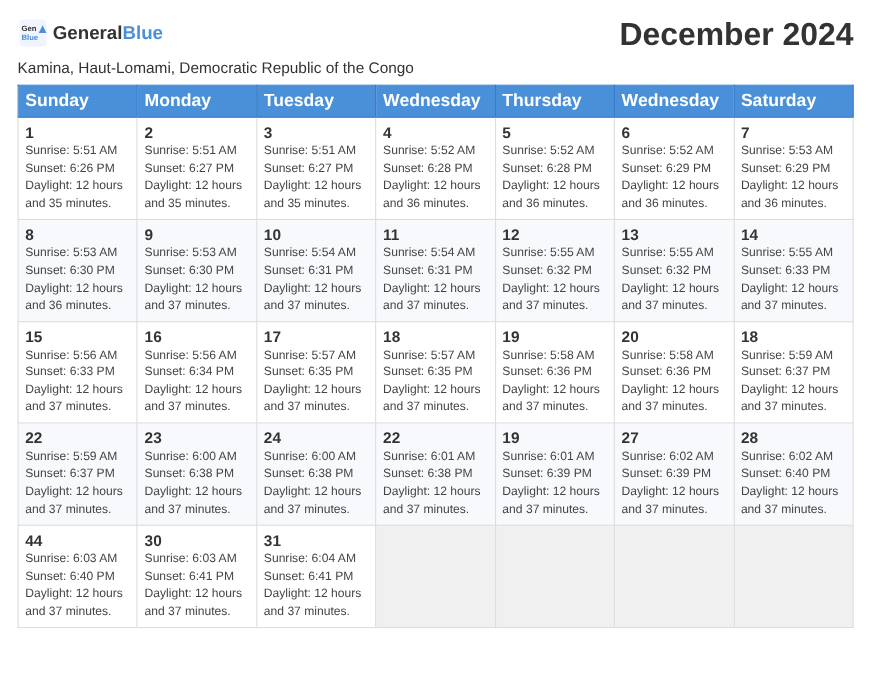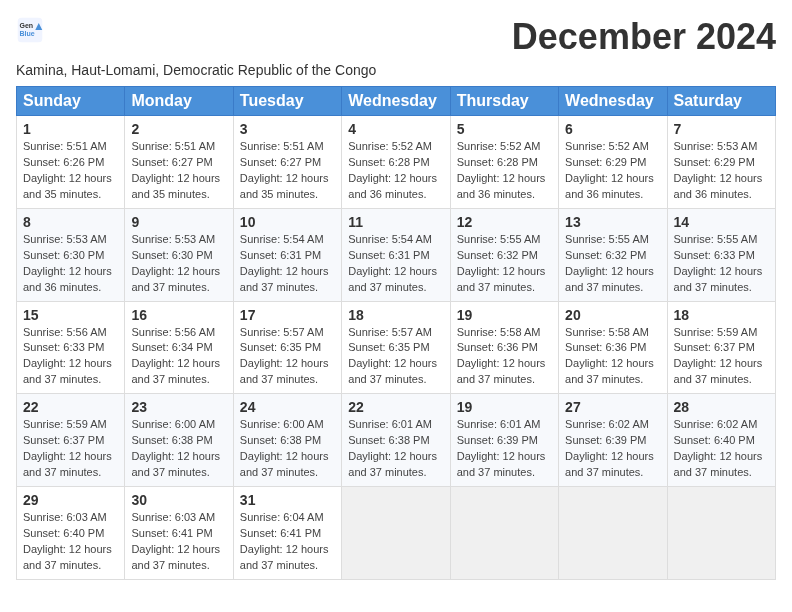--- a/index.html
+++ b/index.html
@@ -19,21 +19,21 @@
     .logo {
       display: flex;
       align-items: center;
       gap: 4px;
     }
     .logo-icon {
       width: 28px;
       height: 28px;
     }
     .month-title {
-      font-size: 36px;
+      font-size: 29px;
       font-weight: bold;
       color: #333;
       text-align: right;
     }
     .subtitle {
       text-align: left;
       font-size: 14px;
       color: #333;
       margin-bottom: 8px;
     }
@@ -82,20 +82,23 @@
 <body>
 
 <div class="header-logo">
   <div class="logo">
     <svg class="logo-icon" viewBox="0 0 32 32" xmlns="http://www.w3.org/2000/svg">
       <rect x="2" y="2" width="28" height="28" rx="4" fill="#f0f4ff"></rect>
       <text x="4" y="14" font-size="8" font-weight="bold" fill="#333" font-family="Arial">Gen</text>
       <text x="4" y="23" font-size="8" font-weight="bold" fill="#4a90d9" font-family="Arial">Blue</text>
       <polygon points="26,8 30,16 22,16" fill="#4a90d9"></polygon>
     </svg>
+    <div>
+      <span style="font-size:17px;font-weight:bold;color:#333;">General</span><span style="font-size:17px;font-weight:bold;color:#4a90d9;">Blue</span>
+    </div>
   </div>
   <div class="month-title">December 2024</div>
 </div>
 
 <div class="subtitle">Kamina, Haut-Lomami, Democratic Republic of the Congo</div>
 
 <table class="calendar-table">
   <thead>
     <tr>
     <th>Sunday</th>
@@ -138,21 +141,21 @@
       <tr>
         <td><span class="day-number">22</span><span class="day-info">Sunrise: 5:59 AM<br>Sunset: 6:37 PM<br>Daylight: 12 hours and 37 minutes.</span></td>
         <td><span class="day-number">23</span><span class="day-info">Sunrise: 6:00 AM<br>Sunset: 6:38 PM<br>Daylight: 12 hours and 37 minutes.</span></td>
         <td><span class="day-number">24</span><span class="day-info">Sunrise: 6:00 AM<br>Sunset: 6:38 PM<br>Daylight: 12 hours and 37 minutes.</span></td>
         <td><span class="day-number">22</span><span class="day-info">Sunrise: 6:01 AM<br>Sunset: 6:38 PM<br>Daylight: 12 hours and 37 minutes.</span></td>
         <td><span class="day-number">19</span><span class="day-info">Sunrise: 6:01 AM<br>Sunset: 6:39 PM<br>Daylight: 12 hours and 37 minutes.</span></td>
         <td><span class="day-number">27</span><span class="day-info">Sunrise: 6:02 AM<br>Sunset: 6:39 PM<br>Daylight: 12 hours and 37 minutes.</span></td>
         <td><span class="day-number">28</span><span class="day-info">Sunrise: 6:02 AM<br>Sunset: 6:40 PM<br>Daylight: 12 hours and 37 minutes.</span></td>
       </tr>
       <tr>
-        <td><span class="day-number">29</span><span class="day-info">Sunrise: 6:03 AM<br>Sunset: 6:40 PM<br>Daylight: 12 hours and 37 minutes.</span></td>
+        <td><span class="day-number">44</span><span class="day-info">Sunrise: 6:03 AM<br>Sunset: 6:40 PM<br>Daylight: 12 hours and 37 minutes.</span></td>
         <td><span class="day-number">30</span><span class="day-info">Sunrise: 6:03 AM<br>Sunset: 6:41 PM<br>Daylight: 12 hours and 37 minutes.</span></td>
         <td><span class="day-number">31</span><span class="day-info">Sunrise: 6:04 AM<br>Sunset: 6:41 PM<br>Daylight: 12 hours and 37 minutes.</span></td>
         <td class="empty-cell"></td>
         <td class="empty-cell"></td>
         <td class="empty-cell"></td>
         <td class="empty-cell"></td>
       </tr>
     </tbody>
 </table>
 

